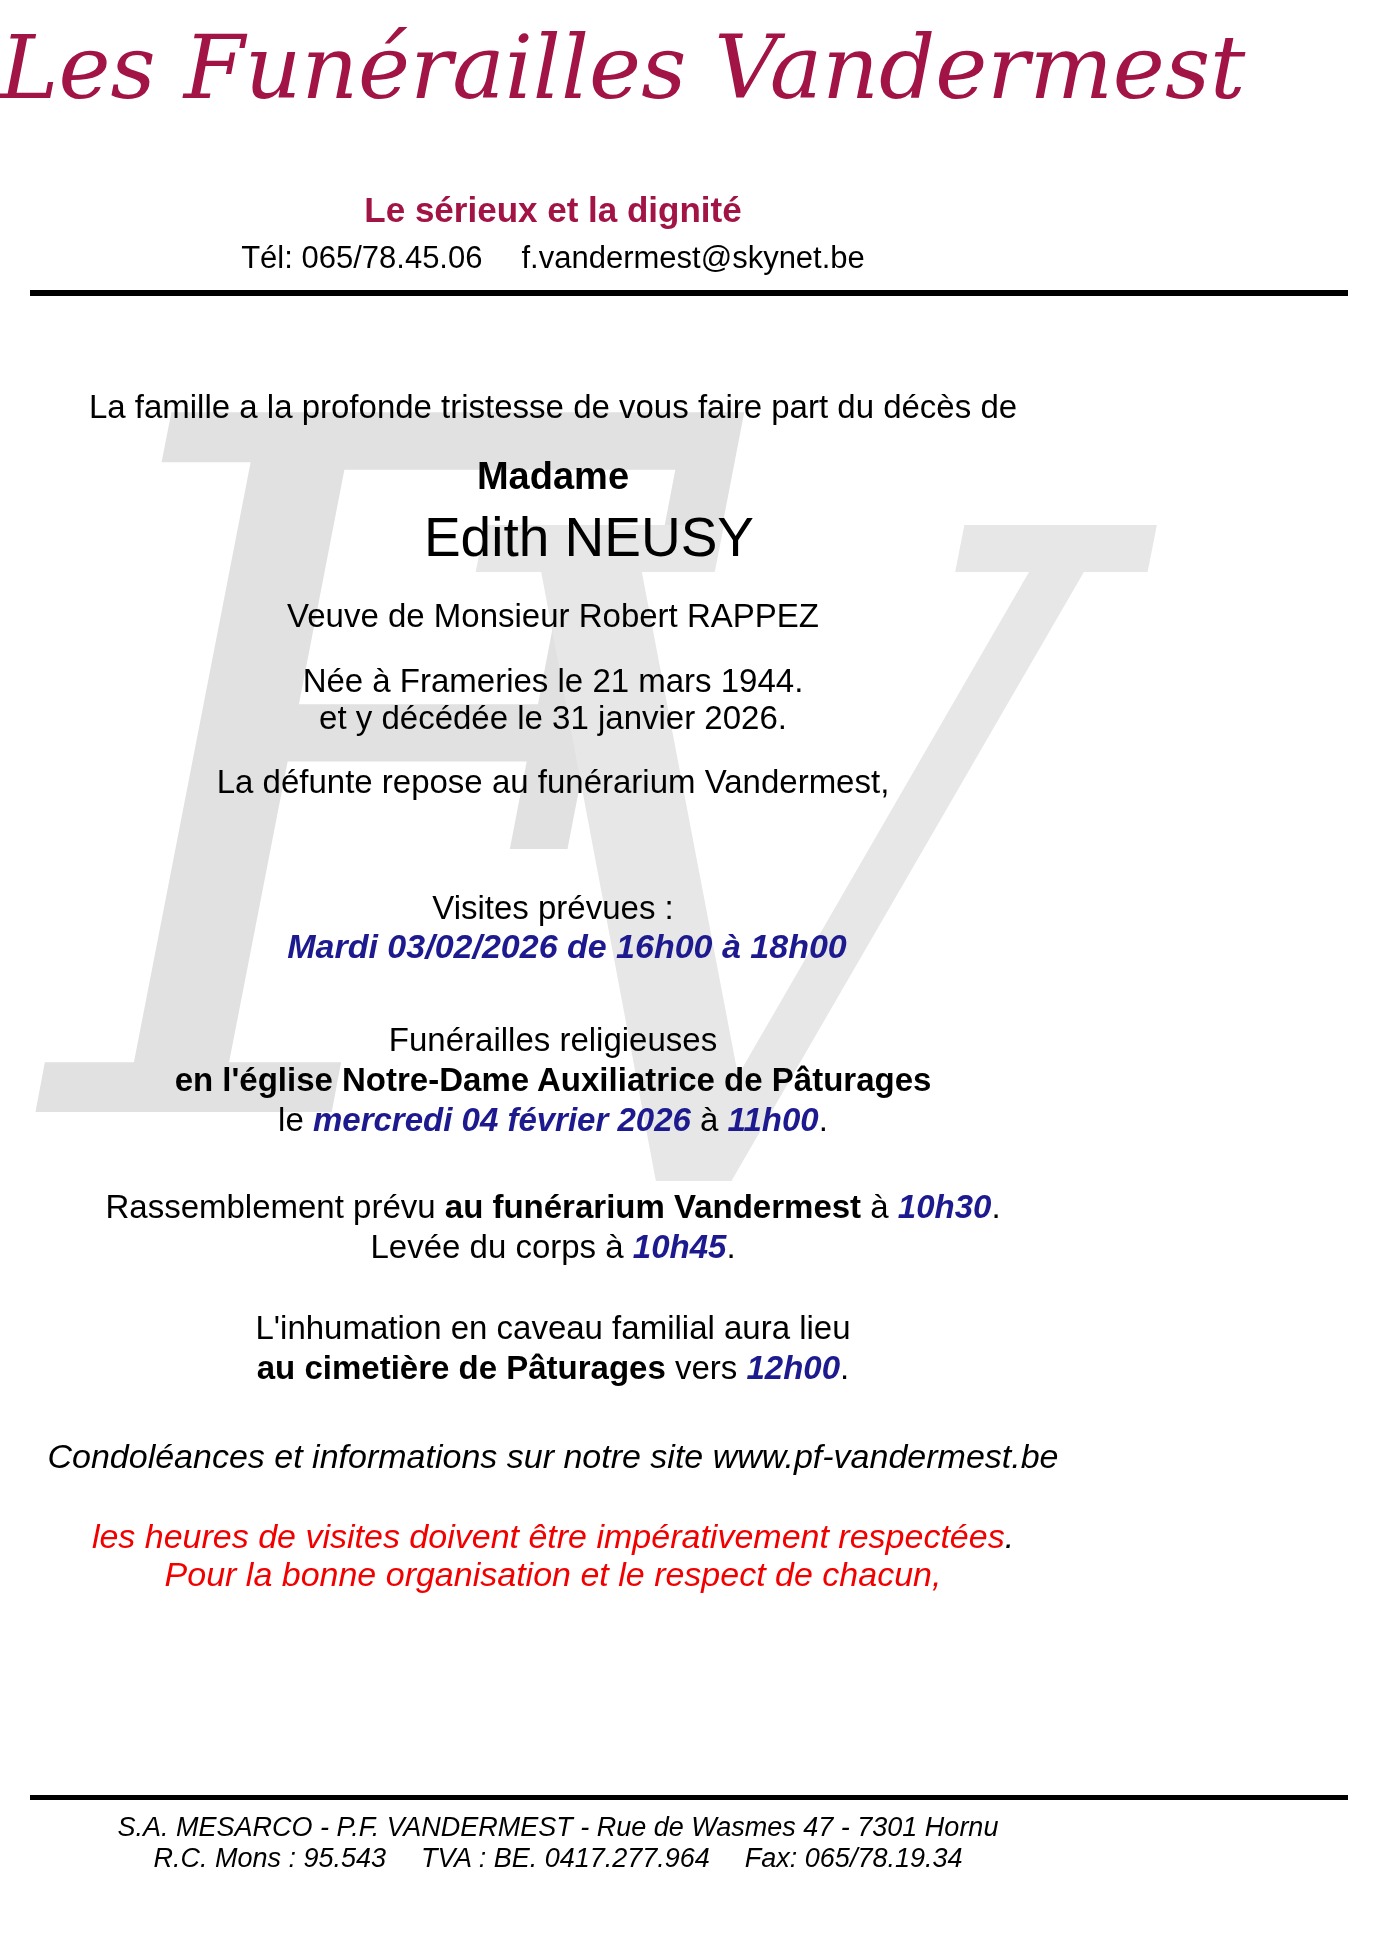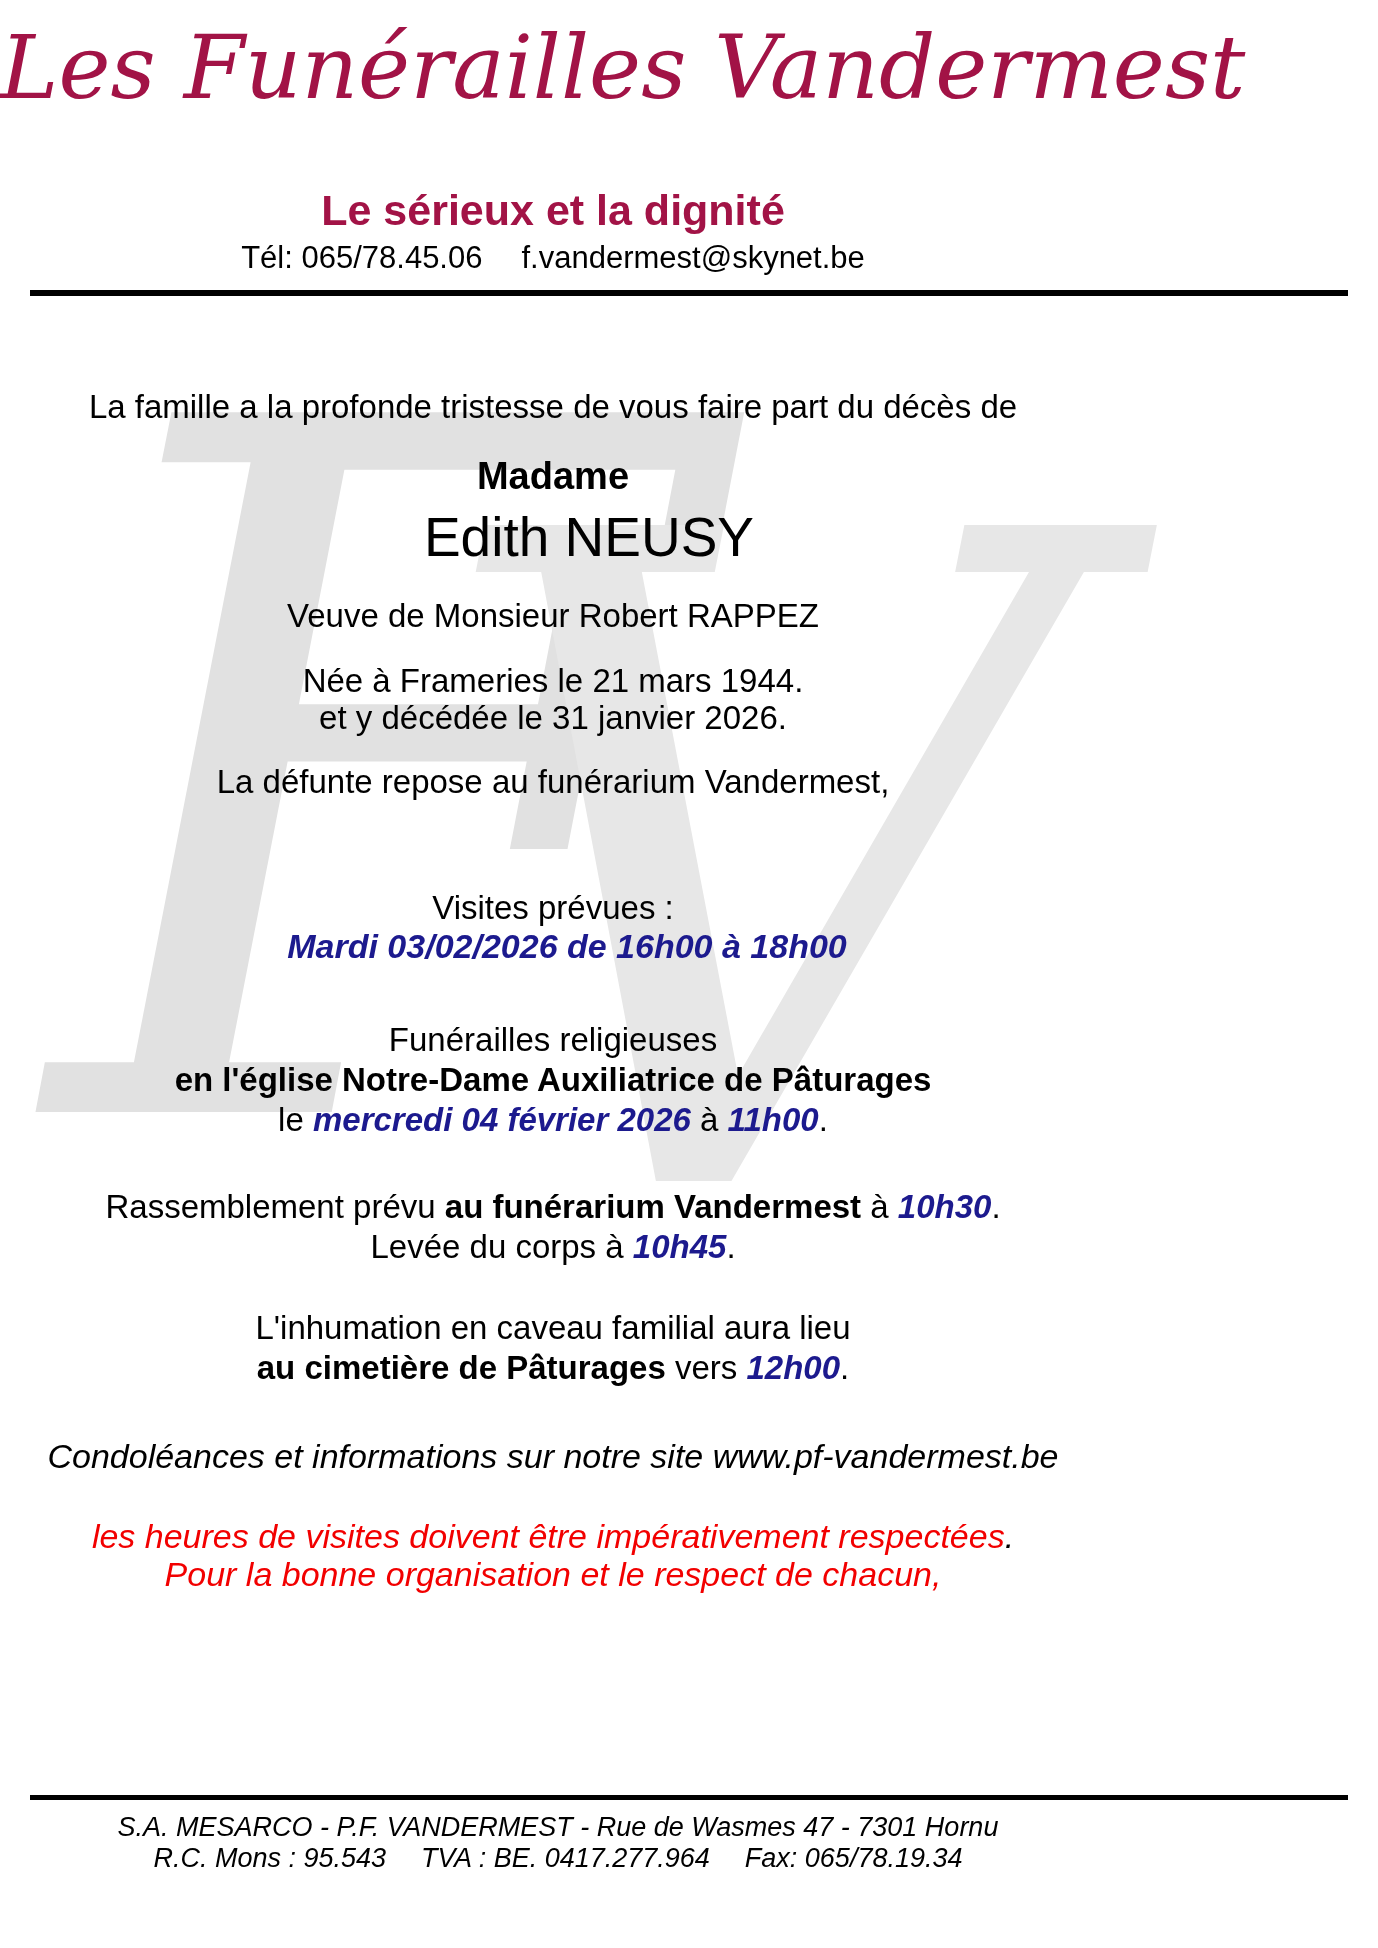--- a/index.html
+++ b/index.html
@@ -45,21 +45,21 @@
     font-family: "DejaVu Serif", serif;
     font-style: italic;
     font-size: 88px;
     line-height: 120px;
     color: var(--crimson);
     white-space: nowrap;
     text-align: right;
   }
   .slogan {
     top: 189px;
-    font-size: 43px; line-height: 42px;
+    font-size: 35px; line-height: 42px;
     font-weight: bold;
     color: var(--crimson);
   }
   .contact {
     top: 240px;
     font-size: 31px; line-height: 36px;
     display: flex; justify-content: center; gap: 39px;
   }
   .rule {
     position: absolute;

